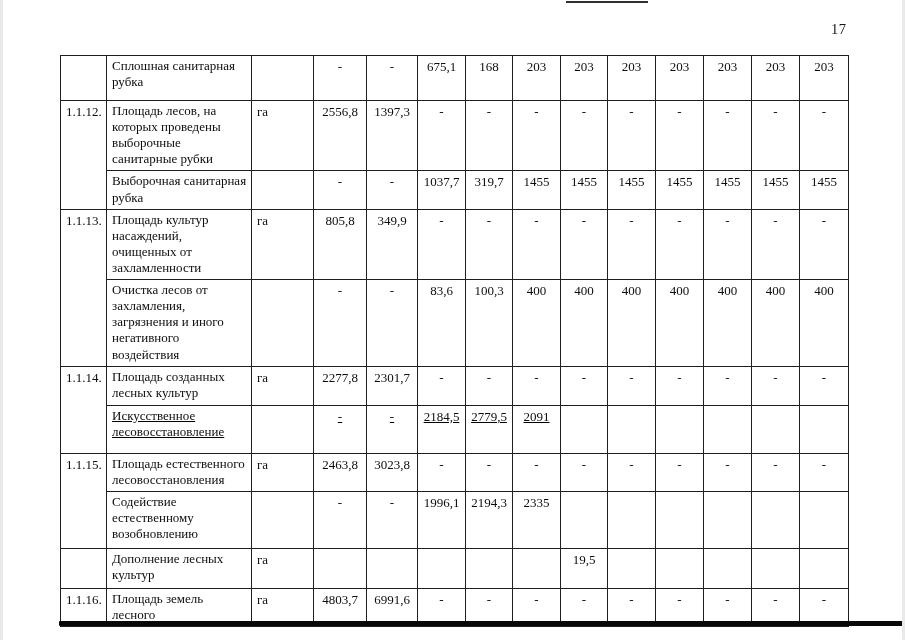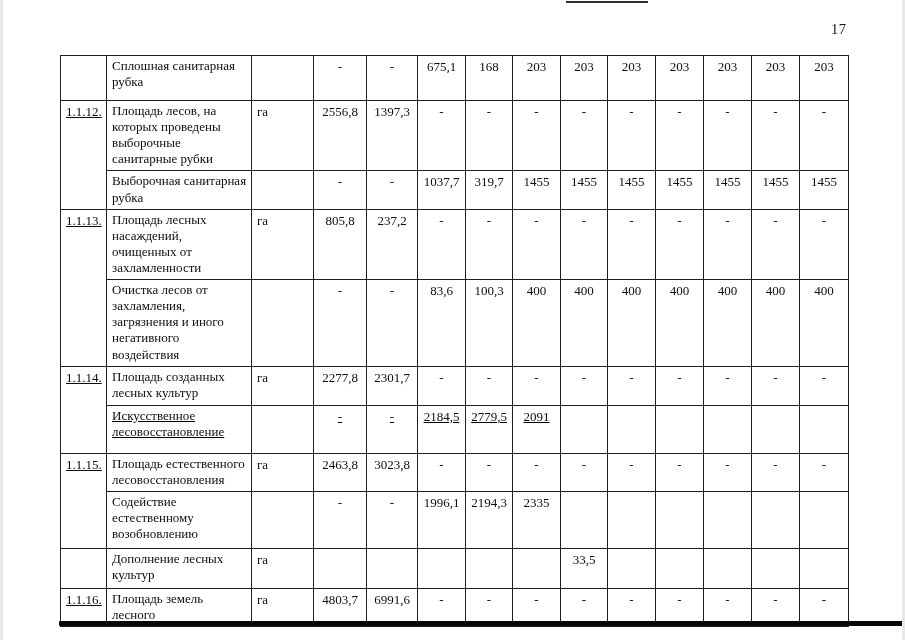--- a/index.html
+++ b/index.html
@@ -48,21 +48,21 @@
     width:788px;
   }
   table.report td {
     border:1px solid #1f1f1f;
     vertical-align:top;
     font-size:13px;
     line-height:1.24;
     color:#0d0d0d;
     overflow:hidden;
   }
-  td.c-num  { padding:3px 6px 2px 5px;text-decoration:underline; }
+  td.c-num  { padding:3px 6px 2px 5px; }
   td.c-name { padding:2px 3px 3px 5px; }
   td.c-unit { padding:3px 2px 2px 5px;margin-top:8px; }
   td.c-val  { text-align:center; padding:3px 1px 2px 1px; }
 </style>
 </head>
 <body>
 
 <div class="page">
 
   <div class="artifact-top"></div>
@@ -130,24 +130,24 @@
             <td class="c-val">1455</td>
             <td class="c-val">1455</td>
             <td class="c-val">1455</td>
             <td class="c-val">1455</td>
             <td class="c-val">1455</td>
             <td class="c-val">1455</td>
             <td class="c-val">1455</td>
           </tr>
           <tr style="height: 53px;">
             <td class="c-num" rowspan="2">1.1.13.</td>
-            <td class="c-name">Площадь лесных насаждений, очищенных от захламленности</td>
+            <td class="c-name">Площадь культур насаждений, очищенных от захламленности</td>
             <td class="c-unit">га</td>
             <td class="c-val">805,8</td>
-            <td class="c-val">237,2</td>
+            <td class="c-val">349,9</td>
             <td class="c-val">-</td>
             <td class="c-val">-</td>
             <td class="c-val">-</td>
             <td class="c-val">-</td>
             <td class="c-val">-</td>
             <td class="c-val">-</td>
             <td class="c-val">-</td>
             <td class="c-val">-</td>
             <td class="c-val">-</td>
           </tr>
@@ -230,21 +230,21 @@
           </tr>
           <tr style="height: 40px;">
             <td class="c-num" rowspan="1"></td>
             <td class="c-name">Дополнение лесных культур</td>
             <td class="c-unit">га</td>
             <td class="c-val"></td>
             <td class="c-val"></td>
             <td class="c-val"></td>
             <td class="c-val"></td>
             <td class="c-val"></td>
-            <td class="c-val">33,5</td>
+            <td class="c-val">19,5</td>
             <td class="c-val"></td>
             <td class="c-val"></td>
             <td class="c-val"></td>
             <td class="c-val"></td>
             <td class="c-val"></td>
           </tr>
           <tr style="height: 28px;">
             <td class="c-num" rowspan="1">1.1.16.</td>
             <td class="c-name">Площадь земель лесного</td>
             <td class="c-unit">га</td>

